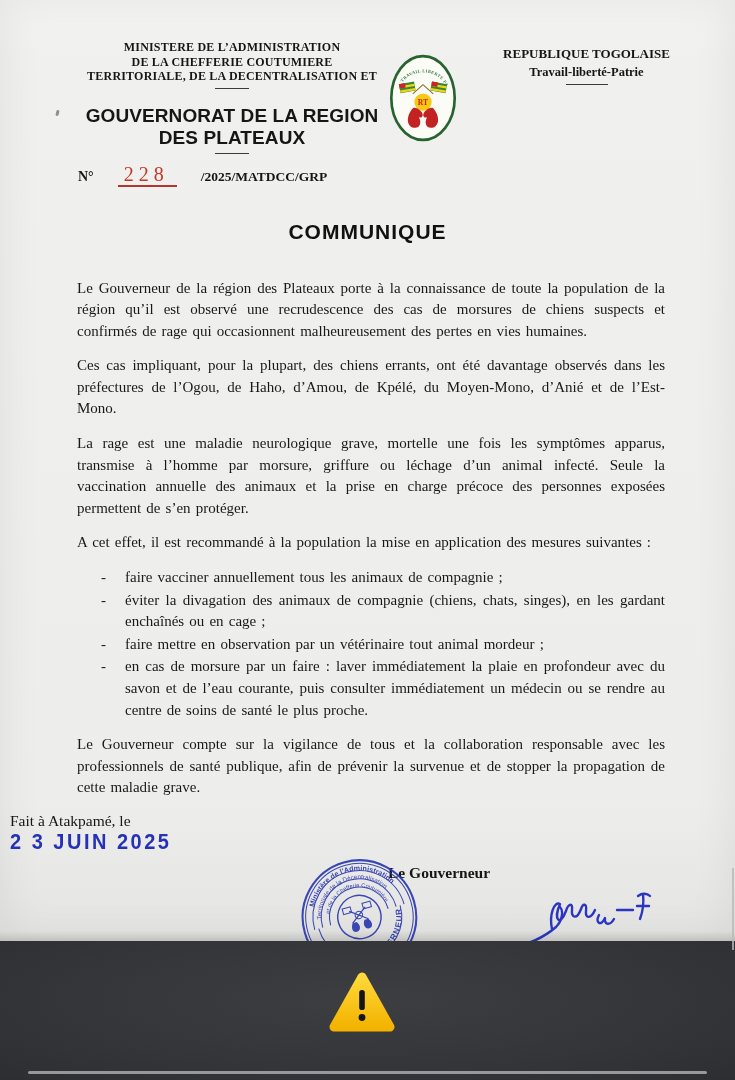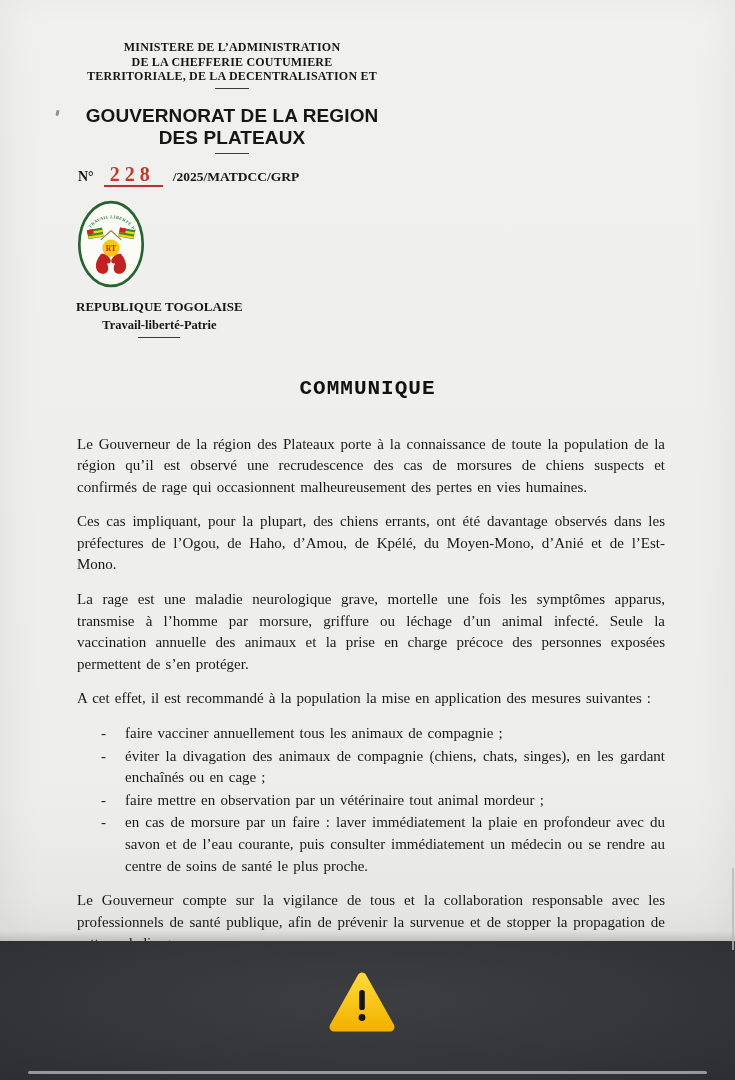--- a/index.html
+++ b/index.html
@@ -8,40 +8,40 @@
 
   
   .paper{position:absolute;top:0;left:0;width:735px;height:941px;
          background:linear-gradient(180deg,#f5f5f3 0%,#f0f0ee 6%,#ededeb 85%,#e4e4e2 100%);
          box-shadow:inset 0 0 46px rgba(0,0,0,0.07);
          color:#161616;box-sizing:border-box;padding-top:40px;}
   .paper::after{content:"";position:absolute;left:0;right:0;bottom:0;height:10px;
          background:linear-gradient(180deg,rgba(0,0,0,0) 0%,rgba(0,0,0,0.12) 100%);}
 
   
-  .doc-header{display:flex;align-items:flex-start;padding-left:76px;padding-right:20px;flex-direction:column;}
+  .doc-header{display:flex;align-items:flex-start;padding-left:76px;padding-right:20px;}
   .hdr-left{width:312px;text-align:center;}
   .ministry{font-family:"Liberation Serif",serif;font-weight:bold;font-size:12px;
             line-height:14.5px;letter-spacing:.2px;}
   .small-rule{width:34px;border-top:1.6px solid #3a3a3a;margin:4px auto 5px auto;}
   .governorate{font-family:"Liberation Sans",sans-serif;font-weight:bold;font-size:19px;
                letter-spacing:.1px;margin-top:16px;}
   .ref-line{margin-top:9px;text-align:left;padding-left:2px;white-space:nowrap;}
   .ref-prefix{font-weight:bold;font-size:14px;}
-  .ref-number{color:#c0392b;font-weight:bold;font-size:20px;letter-spacing:5px;
-              border-bottom:2px solid #b5342c;padding:0 8px 0 6px;margin:0 6px;}
+  .ref-number{color:#c0392b;font-weight:normal;font-size:20px;letter-spacing:5px;
+              border-bottom:2px solid #b5342c;padding:0 8px 0 6px;margin:0 20px;}
   .ref-suffix{font-weight:bold;font-size:13.5px;}
   .emblem-wrap{width:70px;margin-top:13px;flex:0 0 auto;}
   .hdr-right{flex:1;text-align:center;margin-top:6px;}
   .republic{font-family:"Liberation Serif",serif;font-weight:bold;font-size:13px;text-align:center;}
   .motto{font-size:12.5px;margin-top:3px;font-weight:bold;}
 
   
   .doc-title{text-align:center;margin-top:34px;
-             font-family:Liberation Mono, monospace;font-weight:800;
+             font-family:Liberation Sans, sans-serif;font-weight:800;
              font-size:21px;letter-spacing:1px;color:#111;}
 
   
   .doc-body{padding:0 70px 0 77px;margin-top:34px;font-size:15px;line-height:21.6px;
             text-align:justify;word-spacing:1.4px;color:#191919;}
   .doc-body p{margin:0 0 13px 0;}
   .measures{margin:0 0 13px 22px;}
   .measure{display:flex;margin-bottom:1px;}
   .measure .dash{flex:0 0 24px;padding-left:2px;}
   .measure .mtext{flex:1;text-align:justify;}

